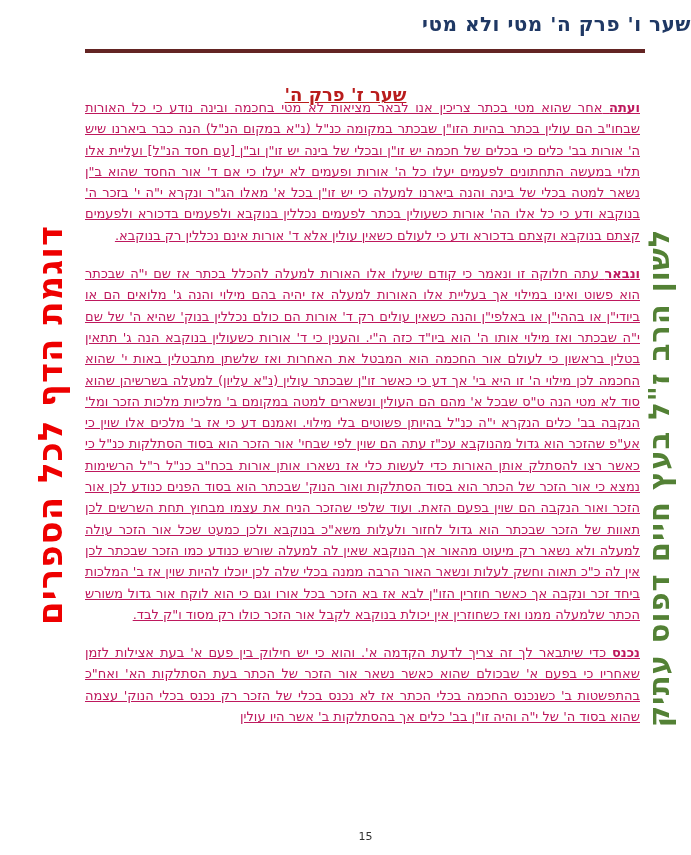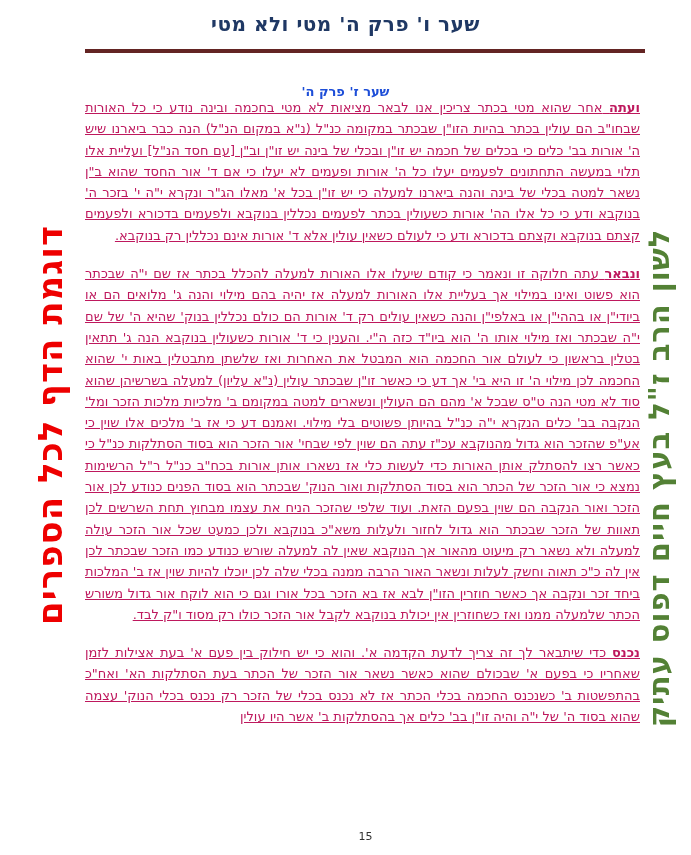--- a/index.html
+++ b/index.html
@@ -3,32 +3,33 @@
 <meta charset="utf-8">
 <style>
   html,body { margin:0; padding:0; }
   body {
     width:691px; height:855px; position:relative; overflow:hidden;
     background:#ffffff;
     font-family:"DejaVu Sans", sans-serif;
   }
   .page-title {
     position:absolute; top:12px; left:0; right:0;
-    text-align:center; direction:rtl;
+    direction:rtl;
     color:#1f3864; font-weight:bold; font-size:20px;
     letter-spacing:0.5px;
   }
   .title-rule {
     position:absolute; top:49px; left:85px; width:560px; height:4px;
     background:#632423;
   }
   .section-heading {
     position:absolute; top:84px; left:0; right:0;
     text-align:center; direction:rtl;
-    color:#1d4ed8; font-weight:bold; font-size:13px;
+    color:#b91c1c; font-weight:bold; font-size:18px;
+    text-decoration:underline;
   }
   .body-block {
     position:absolute; top:97px; right:51px; width:555px;
     direction:rtl; text-align:justify;
     font-size:13px; line-height:21.3px; color:#be185d;text-decoration:underline;
   }
   .para { margin:0 0 17px 0; }
   .para .lead { font-weight:bold; }
   .margin-stamp {
     position:absolute; text-align:center; white-space:nowrap;

